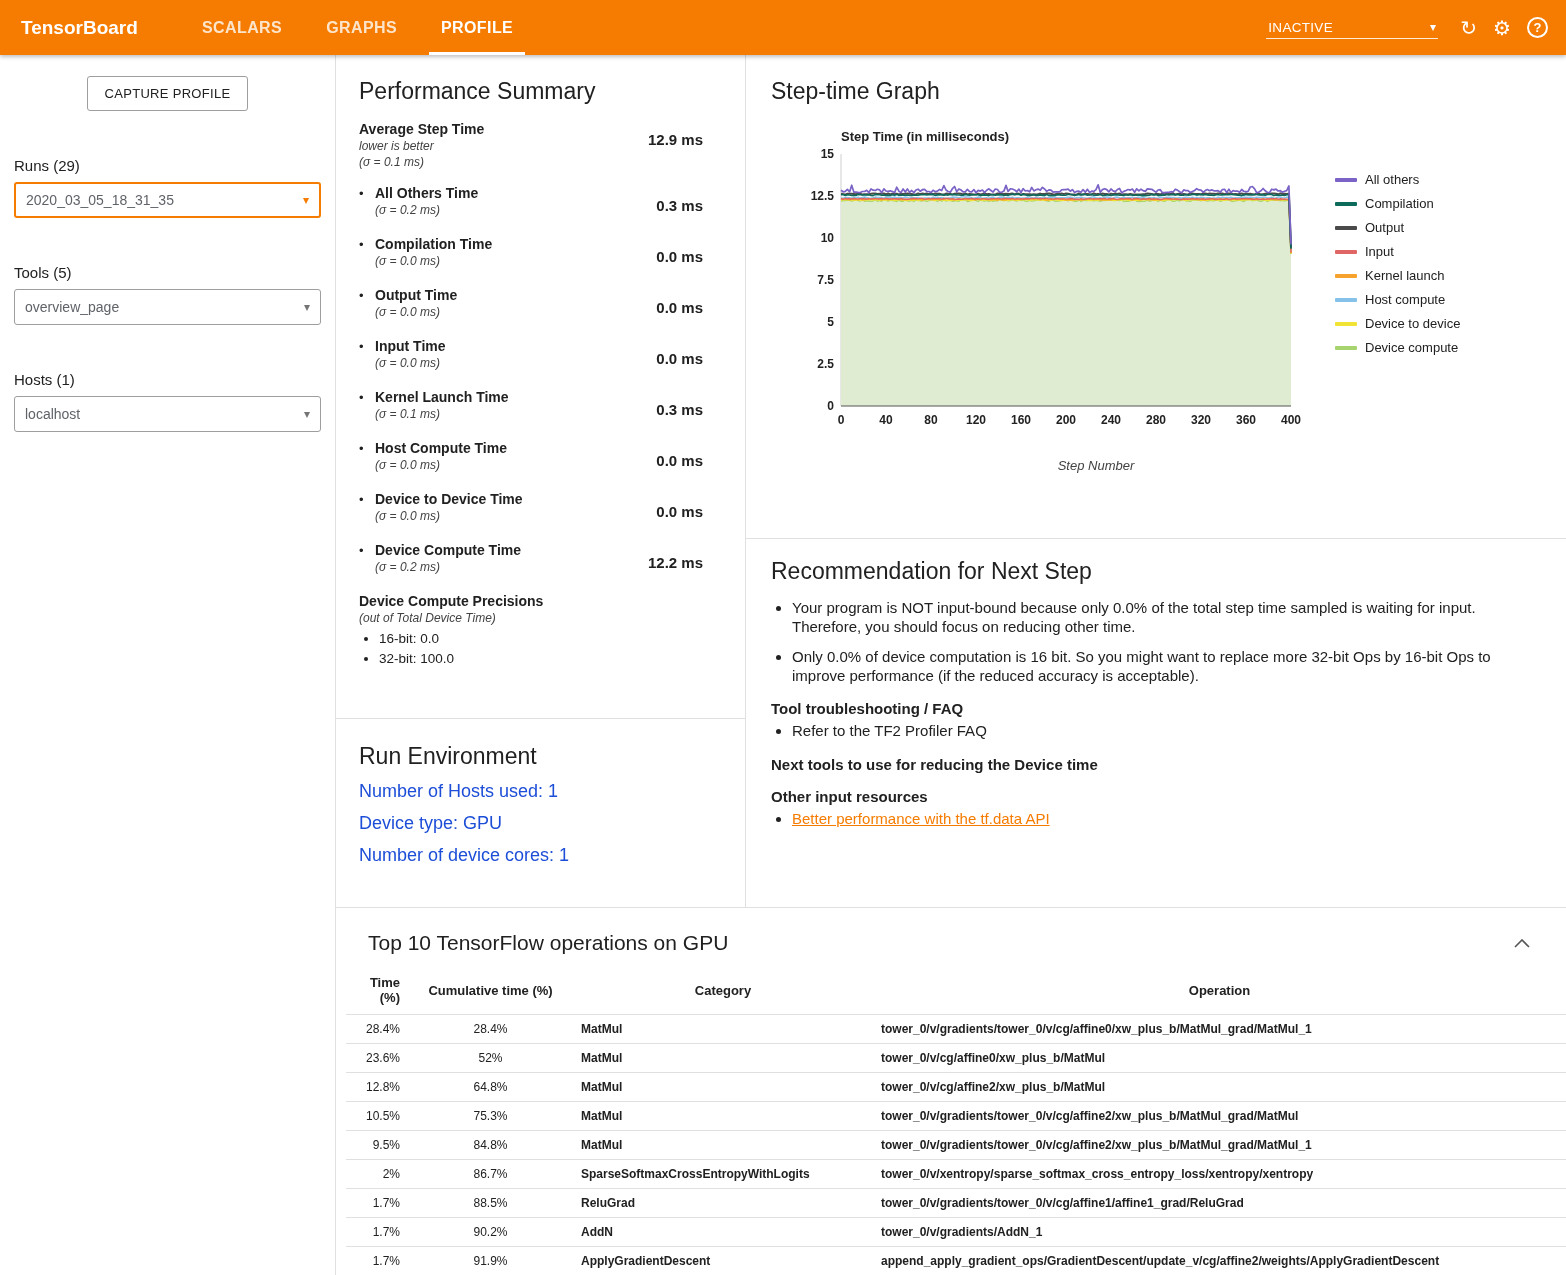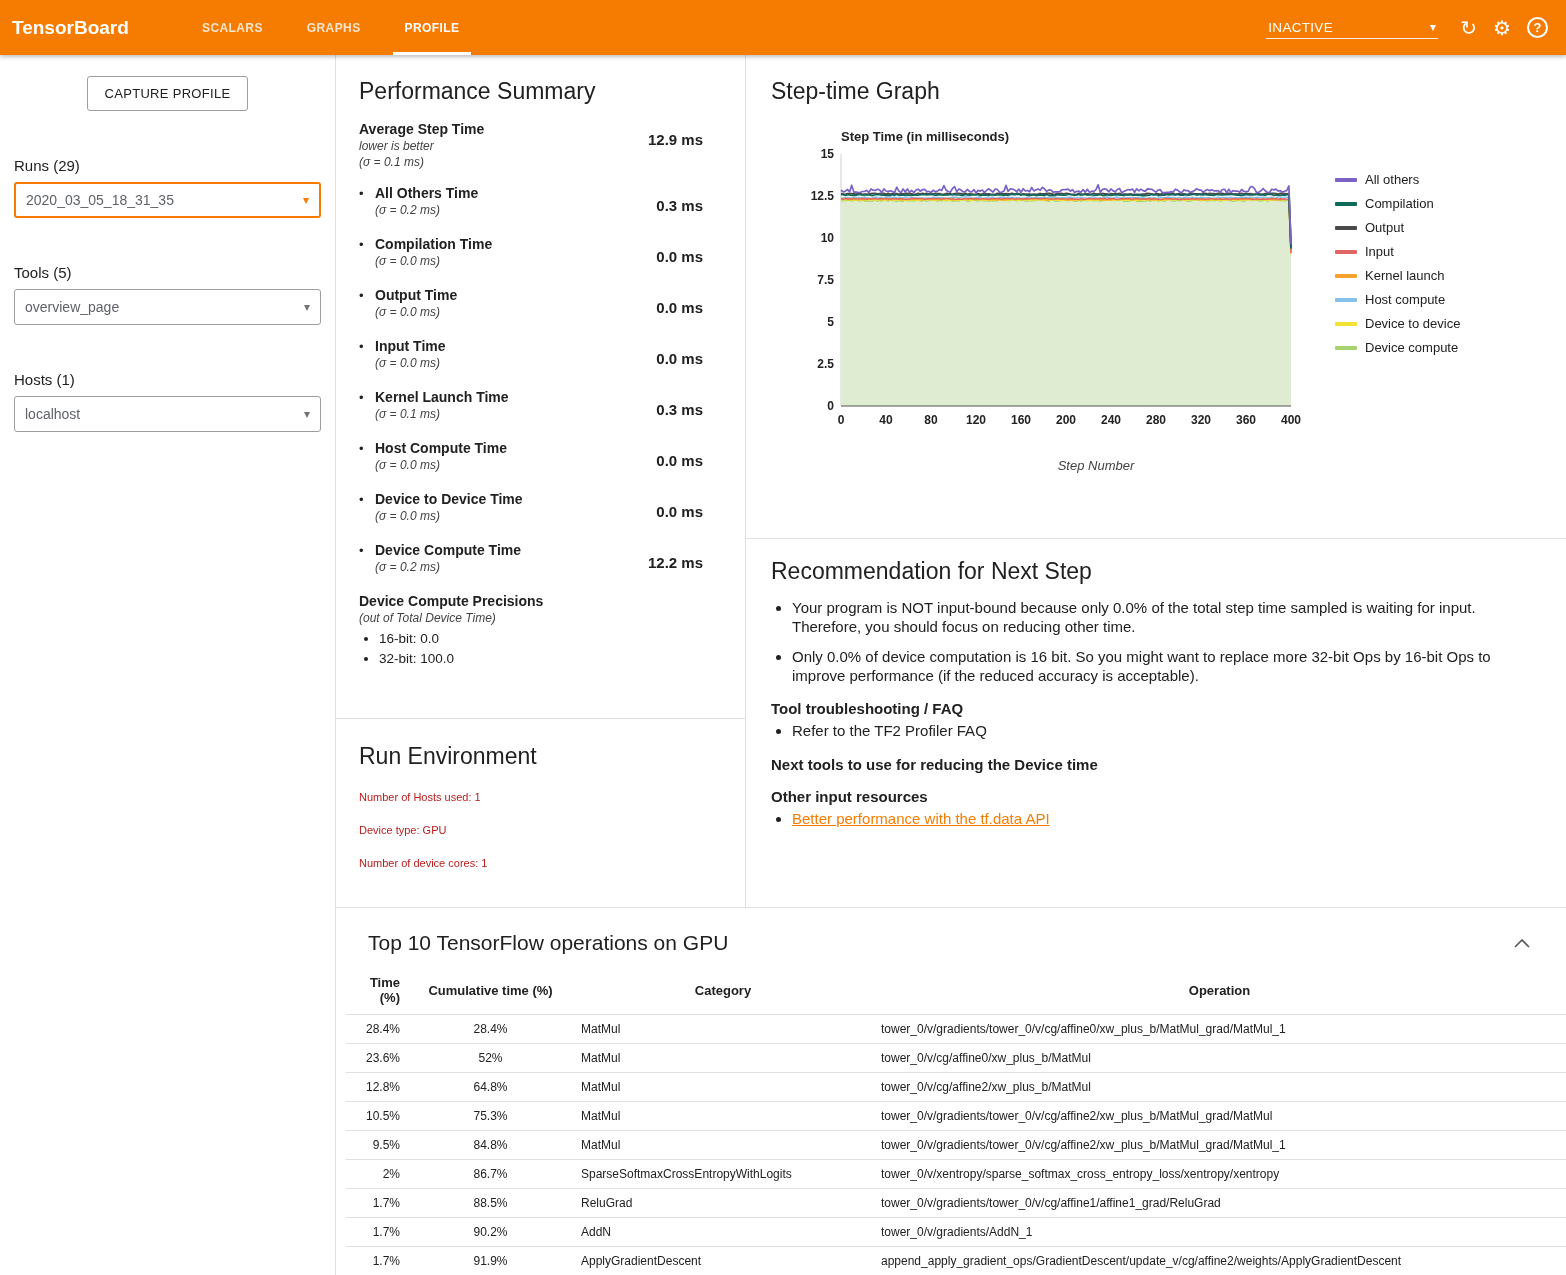--- a/index.html
+++ b/index.html
@@ -3,23 +3,23 @@
 <meta charset="utf-8">
 <style>
   * { box-sizing: border-box; margin: 0; padding: 0; }
   html,body { background:#fff; }
   body { font-family: "Liberation Sans", sans-serif; color:#212121; width:1566px; }
   .page { width:1566px; min-height:1275px; background:#fff; overflow:hidden; }
 
   
   .topbar { height:55px; background:#f57c00; display:flex; align-items:center; color:#fff;
             box-shadow:0 2px 4px rgba(0,0,0,.25); position:relative; z-index:5; }
-  .brand { font-size:19px; font-weight:700; padding-left:12px; width:180px; }
+  .brand { font-size:19px; font-weight:700; padding-left:21px; width:180px; }
   .tabs { display:flex; height:100%; }
-  .tab { display:flex; align-items:center; padding:8px 22px; font-size:12px; font-weight:700;
+  .tab { display:flex; align-items:center; padding:8px 22px; font-size:16px; font-weight:700;
          letter-spacing:.4px; color:rgba(255,255,255,.8); cursor:pointer; position:relative; }
   .tab.active { color:#fff; }
   .tab.active::after { content:""; position:absolute; left:10px; right:10px; bottom:0; height:3px; background:#fff; }
   .topbar-right { margin-left:auto; display:flex; align-items:center; gap:16px; padding-right:18px; }
   .status-dd { width:172px; display:flex; align-items:center; justify-content:space-between;
                border-bottom:1px solid rgba(255,255,255,.85); padding:3px 2px; font-size:13.5px;
                letter-spacing:.3px; cursor:pointer; margin-right:6px; }
   .hicon { font-size:20px; line-height:1; cursor:pointer; color:#fff; }
   .help-circ { width:21px; height:21px; border:2px solid #fff; border-radius:50%; display:flex;
                align-items:center; justify-content:center; font-size:13px; font-weight:700; cursor:pointer; }
@@ -54,21 +54,21 @@
   .m-value { font-size:15px; font-weight:700; color:#212121; white-space:nowrap; padding-top:12px; }
   .avg-row .m-value { padding-top:10px; }
   .metric-row { display:flex; justify-content:space-between; margin-bottom:19px; }
   .metric-left { display:flex; }
   .bullet { width:16px; font-size:13px; color:#212121; padding-top:1px; }
   .prec-block { margin-top:18px; }
   .prec-items { margin-top:6px; padding-left:20px; list-style:disc; }
   .prec-items li { font-size:13.5px; margin-bottom:5px; color:#212121; }
   .divider { border-top:1px solid #e0e0e0; }
   .runenv-block { padding:24px 23px; }
-  .runenv-line { font-size:11px; color:#b91c1c; margin-top:21px; }
+  .runenv-line { font-size:18px; color:#1d4ed8; margin-top:11px; }
 
   
   .graph-block { height:483px; padding:23px 20px 0 25px; }
   .chart-area { display:flex; margin-top:28px; margin-left:30px; }
   .chart-title { font-size:13px; font-weight:700; color:#212121; margin-left:70px; margin-top:24px; }
   .tick { font-family:"Liberation Sans",sans-serif; font-size:12px; font-weight:700; fill:#222; }
   .xlabel { font-size:13px; font-style:italic; color:#424242; text-align:center; width:450px; margin-left:70px; margin-top:8px; }
   .legend { margin-left:14px; padding-top:26px; }
   .legend-item { display:flex; align-items:center; margin-bottom:9px; }
   .legend-swatch { width:22px; height:4px; display:inline-block; margin-right:8px; border-radius:1px; }
@@ -86,21 +86,21 @@
   
   .ops-section { padding-top:22px; }
   .ops-header { display:flex; align-items:center; justify-content:space-between; padding:0 32px; }
   .ops-title { font-size:21px; font-weight:400; }
   .collapse-btn { cursor:pointer; padding:4px; }
   table.ops { border-collapse:collapse; width:calc(100% - 10px); margin-left:10px; margin-top:14px; }
   table.ops th { font-size:13px; font-weight:700; color:#212121; padding:5px 8px 9px; border-bottom:1px solid #e0e0e0; }
   table.ops td { font-size:12px; color:#212121; padding:7px 8px; border-bottom:1px solid #e0e0e0; height:29px; }
   .t-right { text-align:right; }
   .t-center { text-align:center; }
-  .t-left { text-align:left; }
+  .t-left { text-align:left;font-weight:bold; }
   td.cat { padding-left:18px; }
   td.op { padding-left:12px; }
 </style>
 </head>
 <body>
 
 <div class="page">
 
   <header class="topbar">
     <div class="brand">TensorBoard</div>

